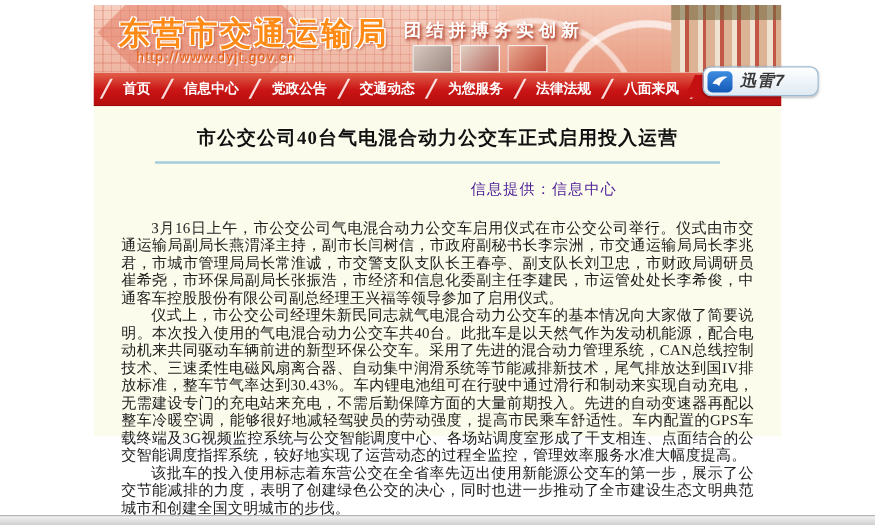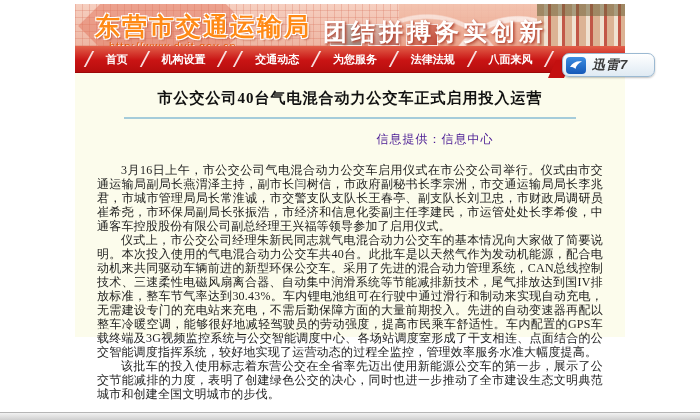--- a/index.html
+++ b/index.html
@@ -5,21 +5,21 @@
   html,body{margin:0;padding:0;}
   body{
     width:700px;height:420px;position:relative;overflow:hidden;
     background:#ffffff;
     font-family:"Liberation Sans","DejaVu Sans",sans-serif;
   }
   .page{position:absolute;left:75px;top:4px;width:550px;}
 
   
   .banner{
-    position:relative;height:42px;overflow:hidden;
+    position:relative;height:54px;overflow:hidden;
     background:
       repeating-linear-gradient(0deg, rgba(214,110,88,.28) 0 1px, transparent 1px 7px),
       repeating-linear-gradient(90deg, rgba(214,110,88,.28) 0 1px, transparent 1px 7px),
       linear-gradient(180deg,#f6cfc0,#eeb6a3);
   }
   .banner-diamond{
     position:absolute;left:28px;top:-38px;width:120px;height:120px;
     background:rgba(226,116,92,.5);transform:rotate(45deg);
   }
   .site-name{
@@ -28,21 +28,21 @@
     text-shadow:-1px -1px 0 #fff,1px -1px 0 #fff,-1px 1px 0 #fff,1px 1px 0 #fff,2px 2px 2px rgba(170,60,30,.55);
     white-space:nowrap;z-index:5;
   }
   .site-url{
     position:absolute;left:34px;top:36px;
     font-size:11px;font-weight:normal;color:#e55f10;letter-spacing:1px;
     text-shadow:1px 1px 0 rgba(255,255,255,.8);z-index:5;
   }
   .slogan{
     position:absolute;left:248px;top:12px;
-    font-size:24px;font-weight:bold;letter-spacing:4px;color:#ffffff;
+    font-size:14px;font-weight:bold;letter-spacing:4px;color:#ffffff;
     text-shadow:1px 1px 2px rgba(180,70,50,.9),2px 2px 3px rgba(180,70,50,.6);
     white-space:nowrap;z-index:6;
   }
   .photo-road{
     position:absolute;right:86px;top:0;width:140px;height:54px;
     background:
       radial-gradient(circle at 85% 160%, transparent 46%, rgba(255,255,255,.75) 47% 50%, transparent 51%),
       radial-gradient(circle at 20% 180%, transparent 55%, rgba(255,255,255,.6) 56% 58%, transparent 59%),
       linear-gradient(180deg,#f3c2ae,#e89a80);
     opacity:.9;
@@ -153,22 +153,23 @@
     <div class="site-name">东营市交通运输局</div>
     <div class="site-url">http://www.dyjt.gov.cn</div>
     <div class="slogan">团结拼搏务实创新</div>
   </div>
 
   <div class="nav">
     <div class="nav-items">
       <i class="nav-sep"></i>
       <span class="nav-item">首页</span>
       <i class="nav-sep"></i>
-      <span class="nav-item">机构设置</span>
-      <i class="nav-sep"></i>
+      <span class="nav-item">信息中心</span>
+      <i class="nav-sep"></i>
+      <span class="nav-item">党政公告</span>
       <i class="nav-sep"></i>
       <span class="nav-item">交通动态</span>
       <i class="nav-sep"></i>
       <span class="nav-item">为您服务</span>
       <i class="nav-sep"></i>
       <span class="nav-item">法律法规</span>
       <i class="nav-sep"></i>
       <span class="nav-item">八面来风</span>
       <i class="nav-sep"></i>
       <span class="nav-item">办事指南</span>

